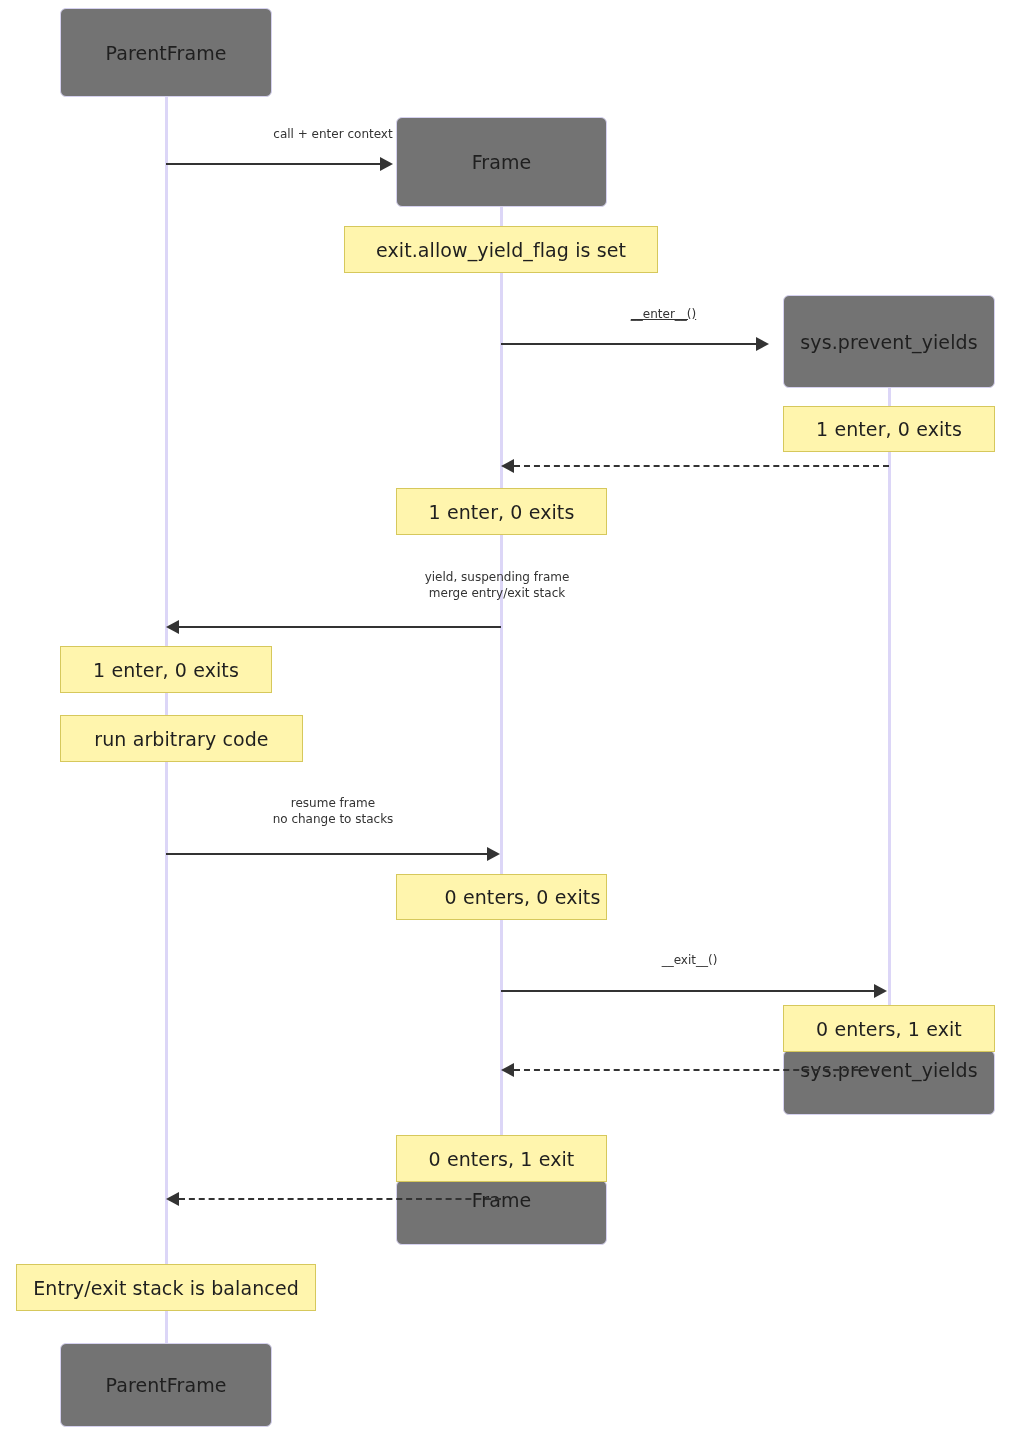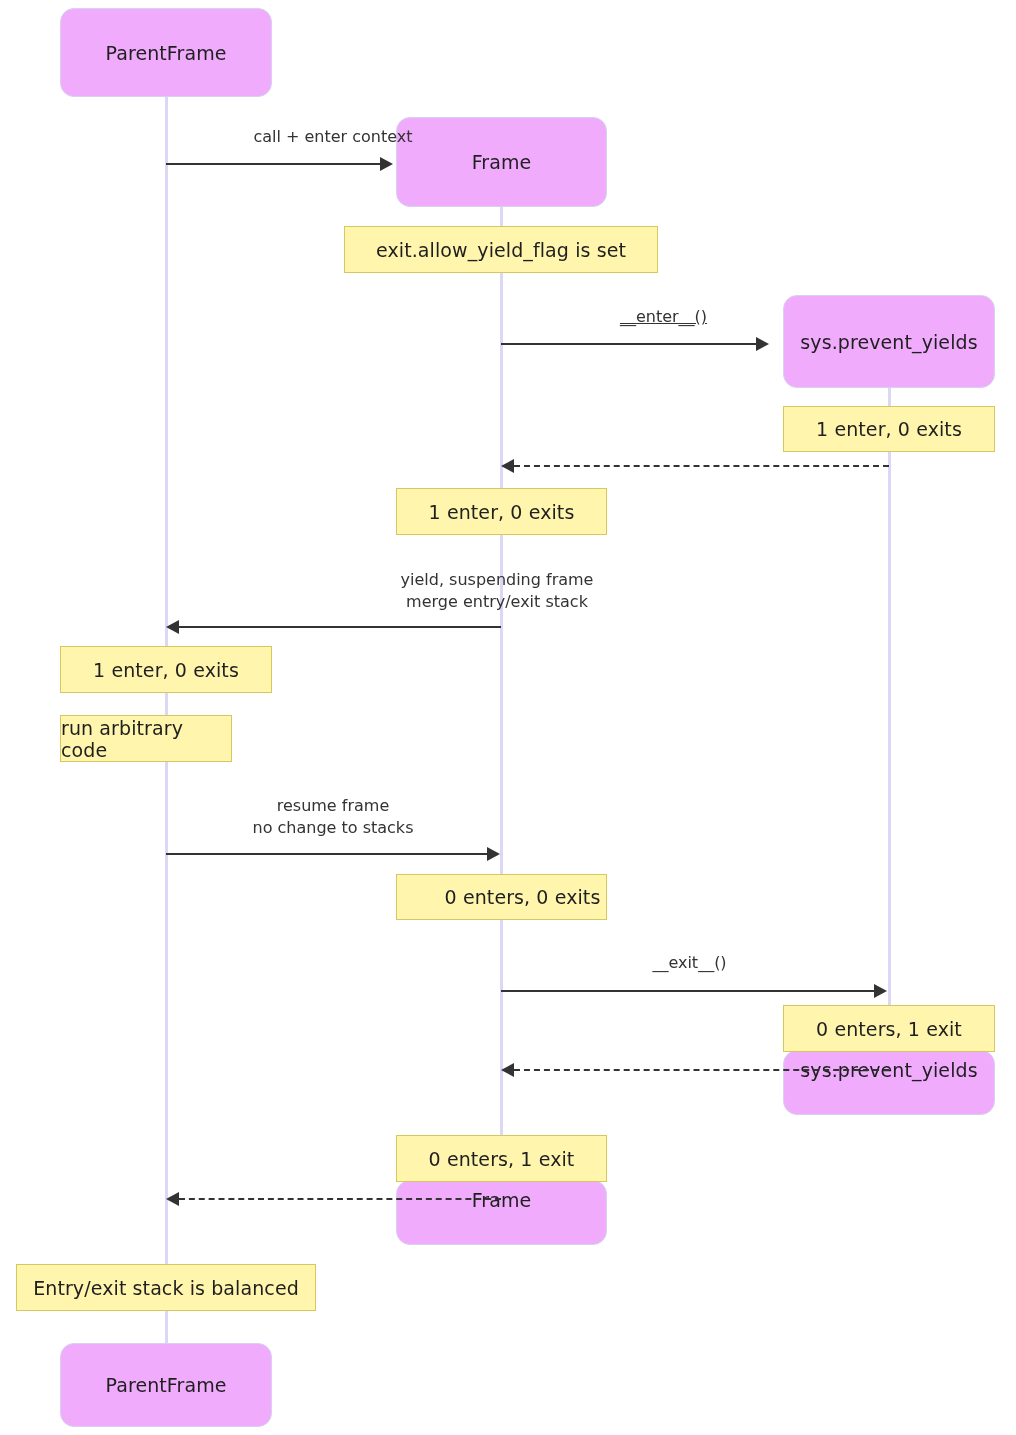--- a/index.html
+++ b/index.html
@@ -21,23 +21,23 @@
   
   .lifeline {
     position: absolute;
     width: 3px;
     background: #dcd6f7;
   }
   
   .actor {
     position: absolute;
     box-sizing: border-box;
-    background: #f0abfc;
+    background: #737373;
     border: 1px solid #d5d1ef;
-    border-radius: 14px;
+    border-radius: 6px;
     display: flex;
     align-items: center;
     justify-content: center;
     color: #1f1f1f;
     font-size: 19px;
     letter-spacing: 0.1px;
     text-align: center;
   }
   .actor.tight {
     align-items: flex-start;
@@ -79,21 +79,21 @@
     border-left: 13px solid #333333;
   }
   .arrowhead.left {
     border-top: 7px solid transparent;
     border-bottom: 7px solid transparent;
     border-right: 13px solid #333333;
   }
   .msg-label {
     position: absolute;
     color: #333333;
-    font-size: 16px;
+    font-size: 12px;
     text-align: center;
     line-height: 1.36;
     white-space: pre;
     z-index: 4;
   }
 </style>
 </head>
 <body>
 
 <div id="canvas">
@@ -138,21 +138,21 @@
   </div>
 
   <div class="msg-label" style="left:164px; top:569px; width:666px;"><span>yield, suspending frame</span><br><span>merge entry/exit stack</span></div>
   <div class="msg-line" style="left:179px; top:626px; width:322px;"></div>
   <div class="arrowhead left" style="left:166px; top:620px;"></div>
 
   <div class="note" style="left:60px; top:646px; width:212px; height:47px;">
     <span>1 enter, 0 exits</span>
   </div>
 
-  <div class="note" style="left:60px; top:715px; width:172px; height:47px;">
+  <div class="note" style="left:60px; top:715px; width:243px; height:47px;">
     <span>run arbitrary code</span>
   </div>
 
   <div class="msg-label" style="left:168px; top:795px; width:330px;"><span>resume frame</span><br><span>no change to stacks</span></div>
   <div class="msg-line" style="left:166px; top:853px; width:322px;"></div>
   <div class="arrowhead right" style="left:487px; top:847px;"></div>
 
   <div class="note" style="left:396px; top:874px; width:211px; height:46px;padding-left:42px;">
     <span>0 enters, 0 exits</span>
   </div>

